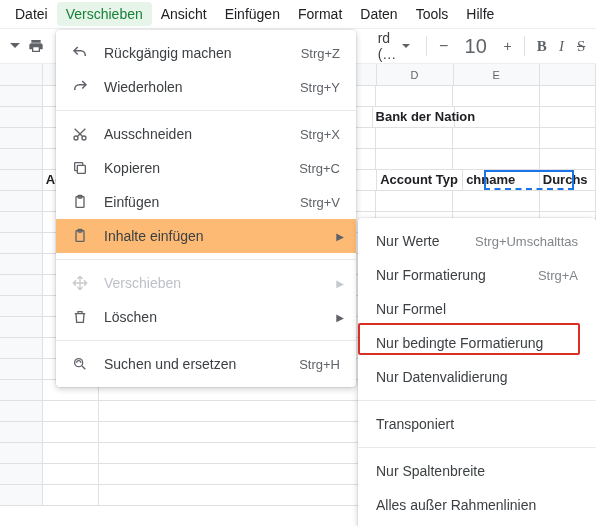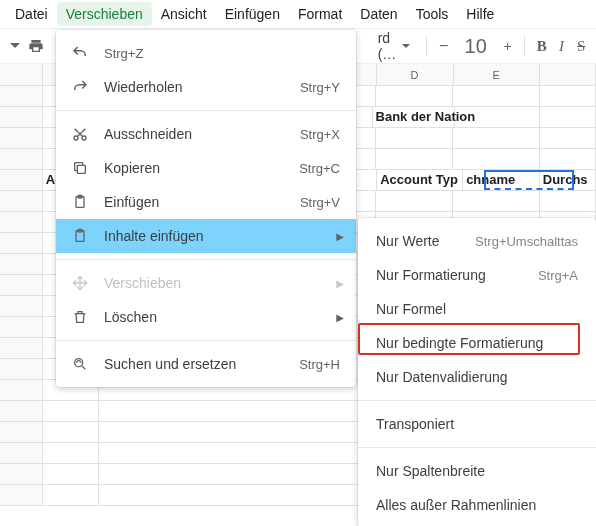--- a/index.html
+++ b/index.html
@@ -118,21 +118,21 @@
     z-index:50;
   }
   .menu .row {
     display:flex;
     align-items:center;
     height:34px;
     padding: 0 16px 0 14px;
     gap:14px;
     position:relative;
   }
-  .menu .row.hover { background:#7dd3fc; }
+  .menu .row.hover { background:#fdba74; }
   .menu .row.disabled { color:#bdc1c6; }
   .menu .ic { width:20px; display:flex; align-items:center; justify-content:center; color:#5f6368;}
   .menu .row.disabled .ic { color:#c7cacd;}
   .menu .lbl { flex:1; white-space:nowrap; }
   .menu .sc  { color:#5f6368; font-size:13px; }
   .menu .arrow { position:absolute; right:12px; font-size:10px; color:#5f6368;}
   .menu hr { border:none; border-top:1px solid #e8eaed; margin:6px 0;}
 
   .submenu .row { padding: 0 18px; height:34px; }
   .submenu .lbl { flex:1; }
@@ -375,20 +375,21 @@
 </div>
 
 <div class="menu" style="left:56px; top:30px; width:300px;">
   <div class="row">
     <span class="ic">
       <svg width="18" height="18" viewBox="0 0 24 24" fill="none" stroke="#5f6368" stroke-width="2">
           <path d="M9 14l-5-5 5-5"></path>
           <path d="M4 9h9a6 6 0 016 6v1"></path>
         </svg>
     </span>
+    <span class="lbl">Rückgängig machen</span>
     <span class="sc">Strg+Z</span>
   </div>
   <div class="row">
     <span class="ic">
       <svg width="18" height="18" viewBox="0 0 24 24" fill="none" stroke="#5f6368" stroke-width="2">
           <path d="M15 14l5-5-5-5"></path>
           <path d="M20 9h-9a6 6 0 00-6 6v1"></path>
         </svg>
     </span>
     <span class="lbl">Wiederholen</span>

